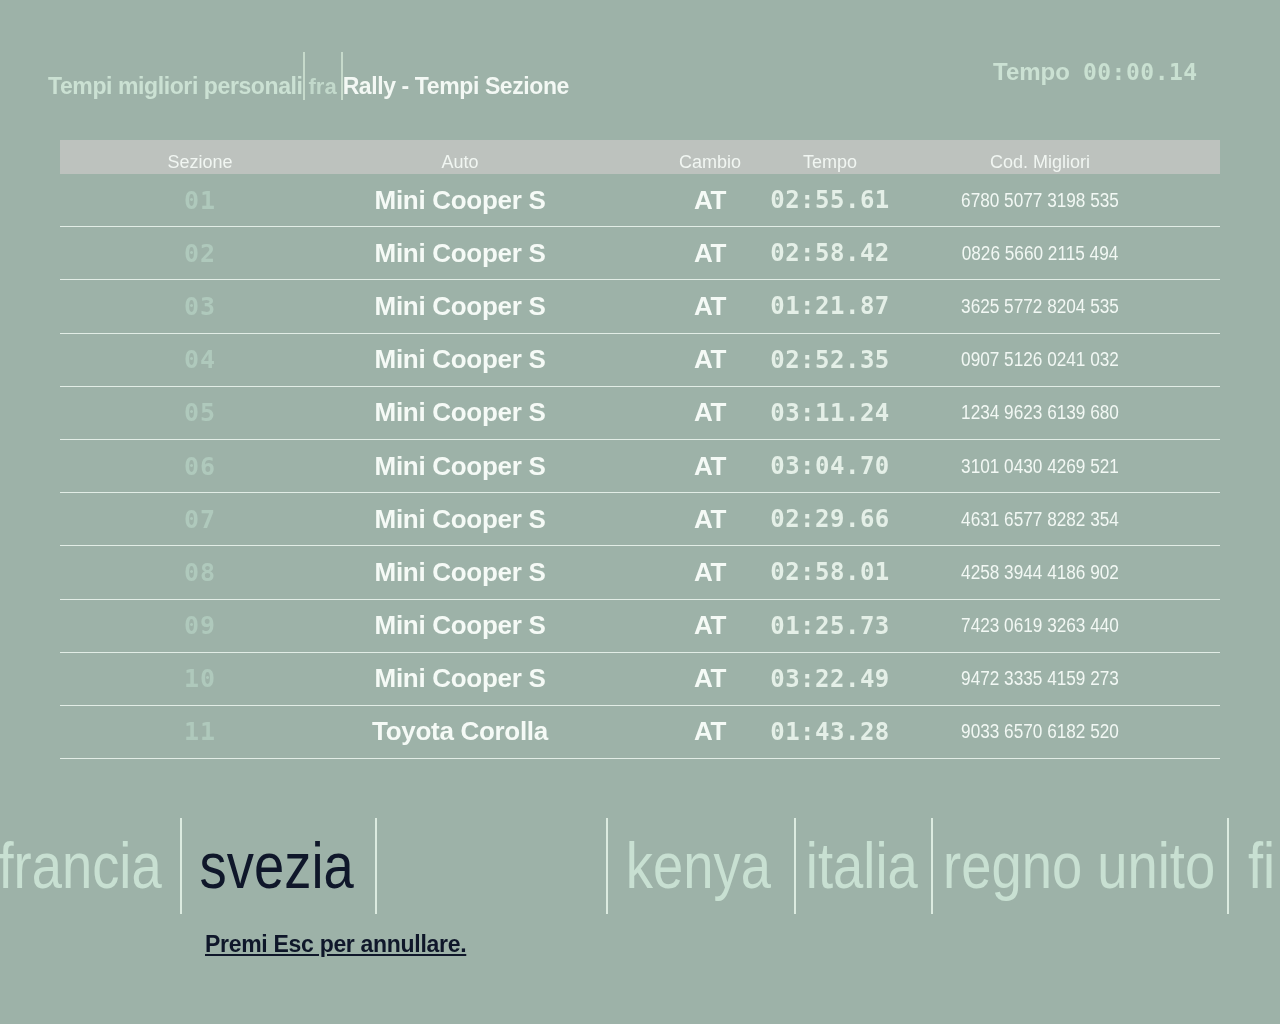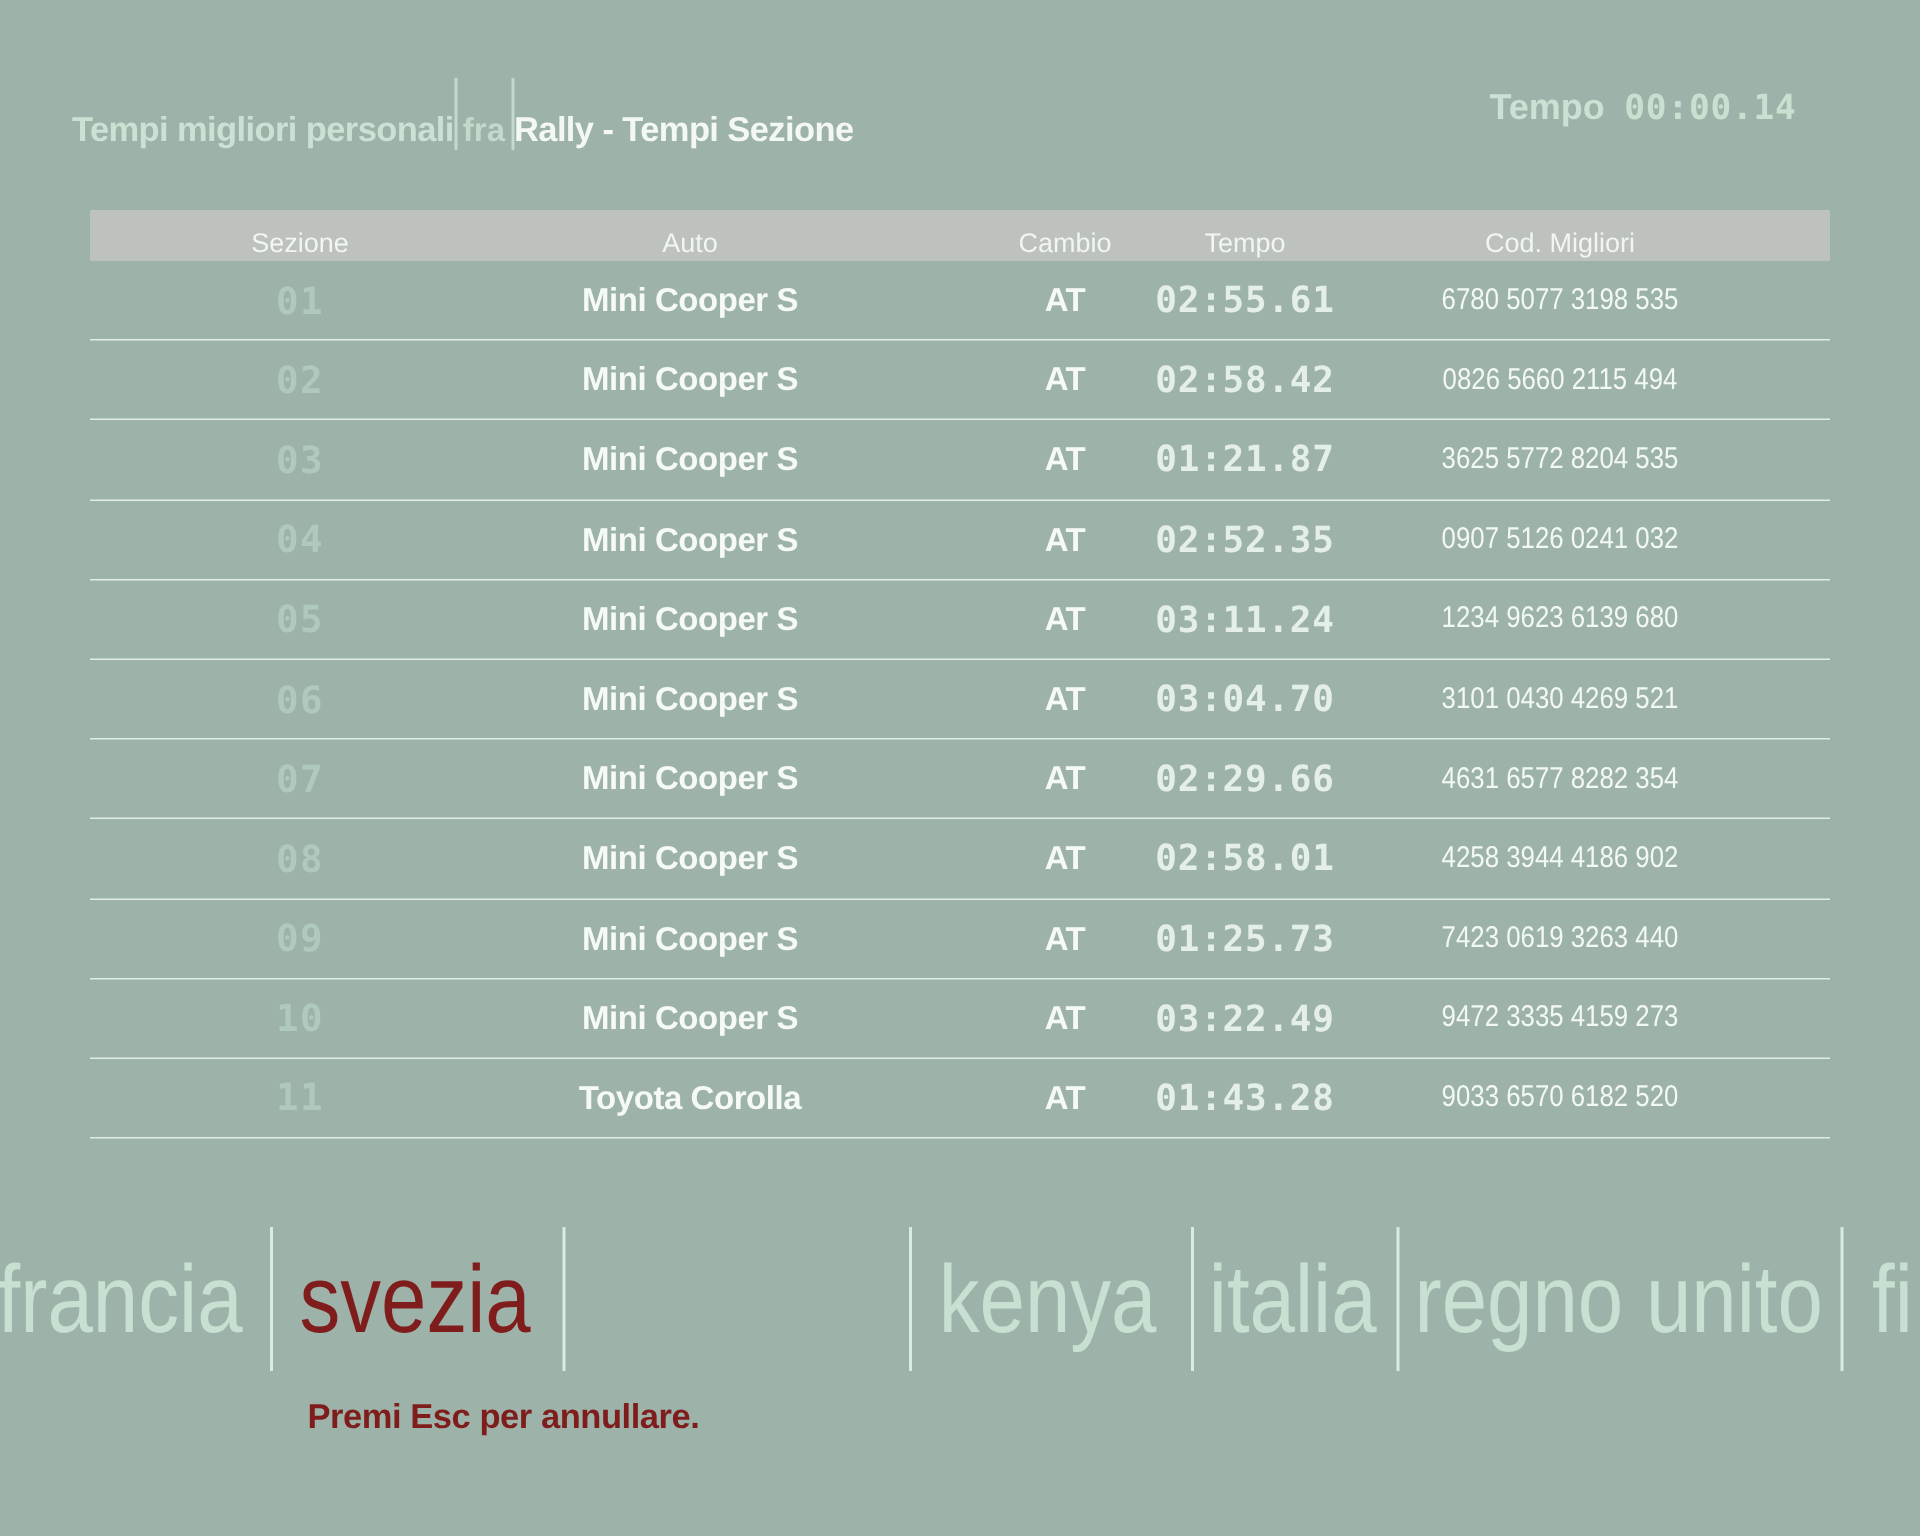--- a/index.html
+++ b/index.html
@@ -72,21 +72,21 @@
   .trow {
     position: relative; height: 53.2px;
     border-bottom: 1px solid rgba(238,247,241,0.85);
     box-sizing: border-box;
   }
   .v-sezione {
     font-family: "DejaVu Sans Mono", monospace;
     font-size: 25px; color: #AFC9BC; letter-spacing: 1px;
   }
   .v-auto, .v-cambio {
-    color: #F5FAF6; font-size: 22px; font-weight: bold; letter-spacing: -0.3px;
+    color: #F5FAF6; font-size: 26px; font-weight: bold; letter-spacing: -0.3px;
   }
   .v-tempo {
     font-family: "DejaVu Sans Mono", monospace;
     font-size: 24px; color: #E4EFE7;
   }
   .v-cod {
     color: #F2F8F4; font-size: 20px; transform: scaleX(0.86);
   }
 
   
@@ -97,34 +97,34 @@
     position: absolute; top: 0; bottom: 0; width: 2px; background: #DCEBE0;
   }
   .d0 { left: 180px; }  .d1 { left: 375px; }  .d2 { left: 606px; }
   .d3 { left: 794px; }  .d4 { left: 931px; }  .d5 { left: 1227px; }
   .country {
     position: absolute; top: 0; height: 96px;
     display: flex; align-items: center; justify-content: center;
     font-size: 64px; color: #C8E0D2; white-space: nowrap; cursor: pointer;
   }
   .country .lbl { transform: scaleX(0.85); display: inline-block; }
-  .country.selected { color: #7f1d1d; }
+  .country.selected { color: #0f172a; }
   .cpos0 { left: -20px;  width: 200px; }
   .cpos1 { left: 177px;  width: 200px; }
   .cpos2 { left: 391px;  width: 200px; }
   .cpos3 { left: 598px;  width: 200px; }
   .cpos4 { left: 762px;  width: 200px; }
   .cpos5 { left: 979px;  width: 200px; }
   .cpos6 { left: 1248px; width: 120px; justify-content: flex-start; }
   .cpos6 .lbl { transform-origin: left center; }
 
   
   .esc-hint {
     position: absolute; left: 205px; top: 931px;
-    color: #7f1d1d; font-size: 23px; font-weight: bold; letter-spacing: -0.3px;
+    color: #0f172a; font-size: 23px; font-weight: bold; letter-spacing: -0.3px; text-decoration: underline;
   }
 </style>
 </head>
 <body>
 
 <div class="screen">
 
   <div class="top-header">
     <span class="page-title">Tempi migliori personali</span>
     <span class="hdr-vdiv"></span>

